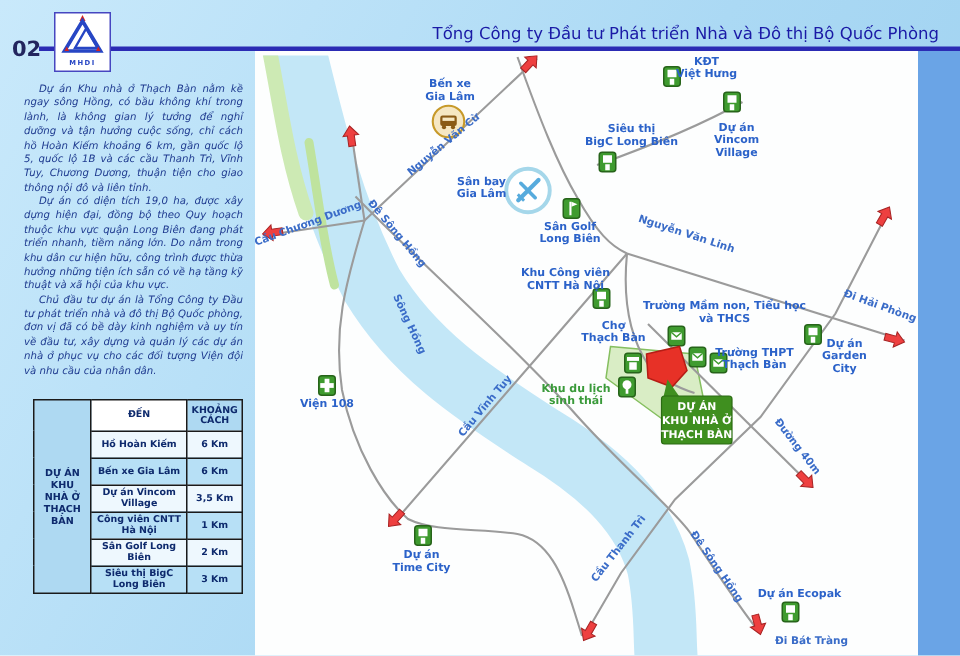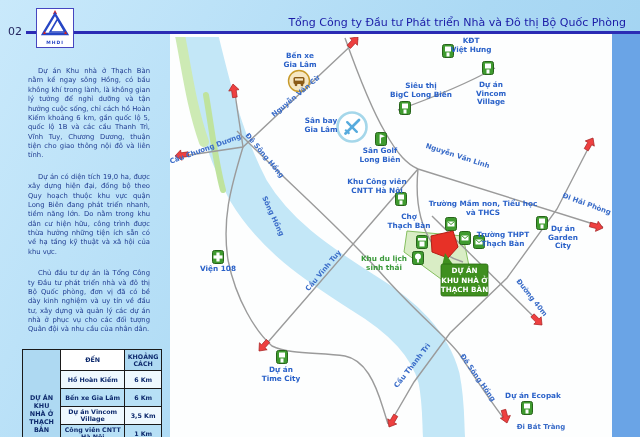--- a/index.html
+++ b/index.html
@@ -1,30 +1,30 @@
 <!DOCTYPE html>
 <html><head>
 <meta charset="utf-8">
 <style>
   html,body{margin:0;padding:0;}
   .page{position:relative;width:640px;height:437px;overflow:hidden;
     background:linear-gradient(120deg,#c9e9fb 0%,#abd9f4 55%,#9bcfef 100%);
     font-family:"DejaVu Sans",sans-serif;}
   .topline{position:absolute;left:26px;top:31px;width:614px;height:3px;background:#2b2bb4;}
-  .pagenum{position:absolute;left:8px;top:25px;font-size:11px;font-weight:normal;color:#23255e;}
+  .pagenum{position:absolute;left:8px;top:25px;font-size:14px;font-weight:bold;color:#23255e;}
   .logo{position:absolute;left:36px;top:8px;width:38px;height:40px;background:#fff;
     border:1.5px solid #4646c0;box-sizing:border-box;text-align:center;}
   .logotxt{font-size:4.5px;font-weight:bold;color:#2746c4;letter-spacing:1px;margin-top:-1px;}
   .title{position:absolute;right:14px;top:16px;font-size:11px;color:#1a1aa6;}
   .mapPanel{position:absolute;left:170px;top:34px;width:442px;height:403px;background:#fdfefe;}
   .rightBand{position:absolute;left:612px;top:34px;width:28px;height:403px;background:#6aa4e6;}
   .leftPanel{position:absolute;left:0;top:37px;width:170px;height:400px;box-sizing:border-box;
     padding:18px 8px 0 16px;color:#1e3a8f;}
   .leftPanel .h{font-size:8px;font-weight:bold;color:#0e2a6d;margin-bottom:6px;letter-spacing:0.2px;}
-  .leftPanel p{font-size:6.8px;line-height:1.38;text-align:justify;margin:12px;text-indent:10px;}
+  .leftPanel p{font-size:6.8px;line-height:1.38;text-align:justify;margin:0;text-indent:10px;font-style:italic;}
   .dtable{border-collapse:collapse;margin:14px 0 0 6px;}
   .dtable td,.dtable th{border:1px solid #1a1a1a;color:#0e2a6d;font-size:6.3px;font-weight:bold;
     text-align:center;vertical-align:middle;padding:1px 2px;}
   .dtable .proj{width:36px;background:#aed9f2;white-space:pre-line;font-size:6.4px;}
   .dtable .thd{width:70px;background:#ffffff;height:18px;}
   .dtable .thk{width:32px;background:#aed9f2;}
   .dtable tr.odd td{background:#eef8fe;height:15px;}
   .dtable tr.even td{background:#b7e0f6;height:15px;}
   #map-svg{position:absolute;left:170px;top:37px;}
   #map-svg text{font-family:"DejaVu Sans",sans-serif;}
@@ -50,21 +50,21 @@
     <div class="logotxt">MHDI</div>
   </div>
   <div class="title">Tổng Công ty Đầu tư Phát triển Nhà và Đô thị Bộ Quốc Phòng</div>
 
   <div class="mapPanel"></div>
   <div class="rightBand"></div>
 
   <div class="leftPanel">
     <p>Dự án Khu nhà ở Thạch Bàn nằm kề ngay sông Hồng, có bầu không khí trong lành, là không gian lý tưởng để nghỉ dưỡng và tận hưởng cuộc sống, chỉ cách hồ Hoàn Kiếm khoảng 6 km, gần quốc lộ 5, quốc lộ 1B và các cầu Thanh Trì, Vĩnh Tuy, Chương Dương, thuận tiện cho giao thông nội đô và liên tỉnh.</p>
     <p>Dự án có diện tích 19,0 ha, được xây dựng hiện đại, đồng bộ theo Quy hoạch thuộc khu vực quận Long Biên đang phát triển nhanh, tiềm năng lớn. Do nằm trong khu dân cư hiện hữu, công trình được thừa hưởng những tiện ích sẵn có về hạ tầng kỹ thuật và xã hội của khu vực.</p>
-    <p>Chủ đầu tư dự án là Tổng Công ty Đầu tư phát triển nhà và đô thị Bộ Quốc phòng, đơn vị đã có bề dày kinh nghiệm và uy tín về đầu tư, xây dựng và quản lý các dự án nhà ở phục vụ cho các đối tượng Quân đội và nhu cầu của nhân dân.</p>
+    <p>Chủ đầu tư dự án là Tổng Công ty Đầu tư phát triển nhà và đô thị Bộ Quốc phòng, đơn vị đã có bề dày kinh nghiệm và uy tín về đầu tư, xây dựng và quản lý các dự án nhà ở phục vụ cho các đối tượng Viện đội và nhu cầu của nhân dân.</p>
     <table class="dtable">
       <tbody>
           <tr>
             <td class="proj" rowspan="7">DỰ ÁN
 KHU NHÀ Ở
 THẠCH BÀN</td>
             <th class="thd">ĐẾN</th>
             <th class="thk">KHOẢNG CÁCH</th>
           </tr>
           <tr class="odd">

